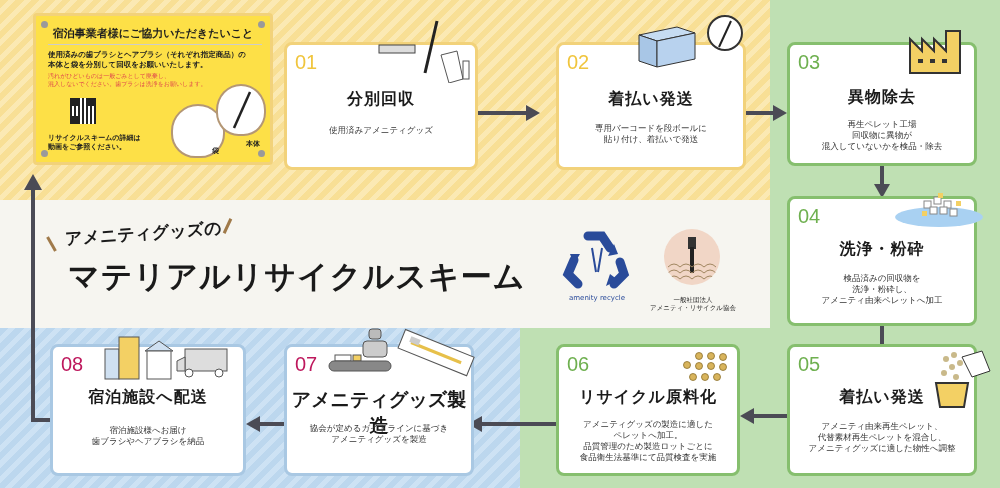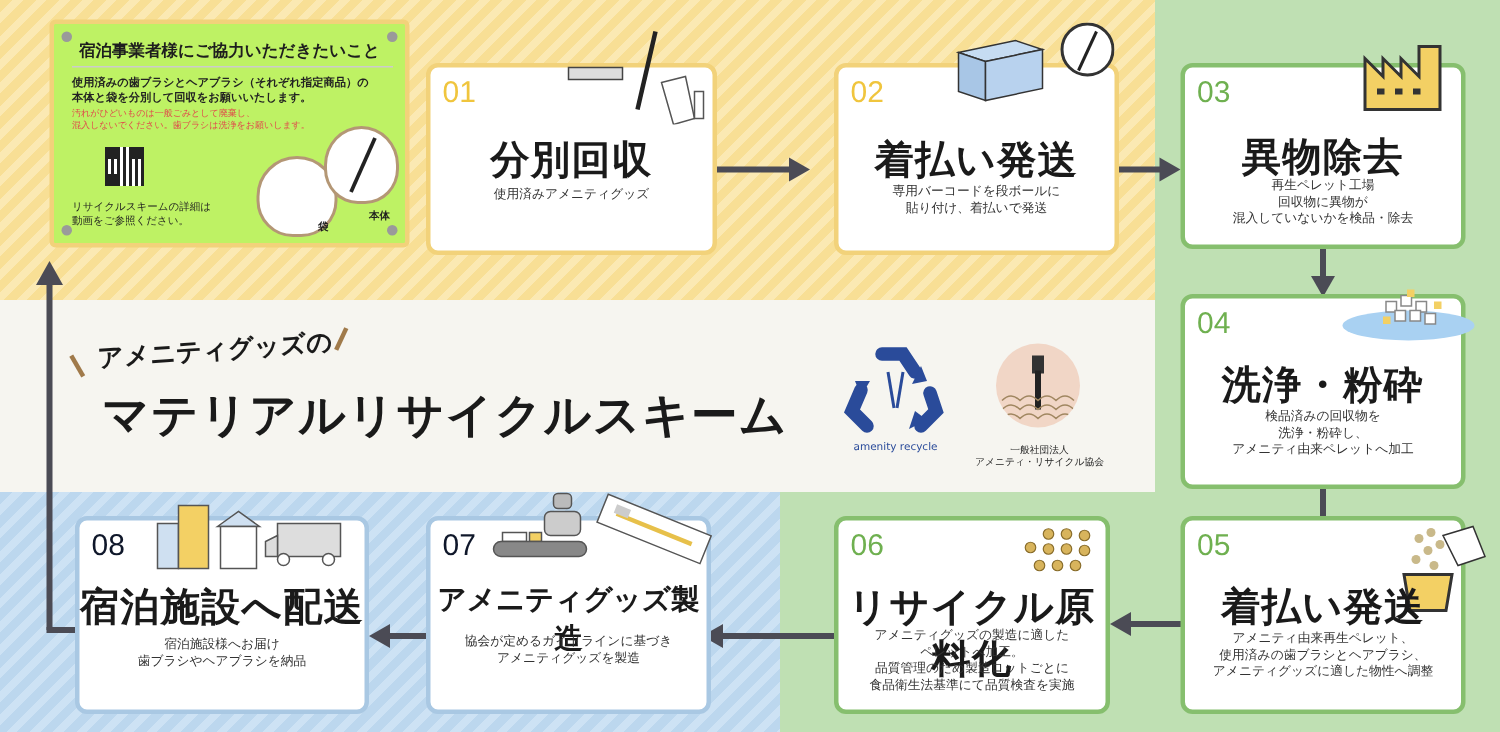--- a/index.html
+++ b/index.html
@@ -24,43 +24,43 @@
   .zone-white { left: 0; top: 200px; width: 770px; height: 128px; background: #f6f5f0; }
 
   .card {
     position: absolute; background: #fff; border-radius: 8px;
     border: 3px solid #f2d27a;
   }
   .card.green { border-color: #86bf6e; }
   .card.blue { border-color: #a9c8e3; }
   .card .num { position: absolute; left: 8px; top: 6px; font-size: 20px; font-family: "Liberation Sans", sans-serif; color: #f0c53d; }
   .card.green .num { color: #6fb050; }
-  .card.blue .num { color: #0f172a; text-align: right; }
-  .card .title { position: absolute; left: 0; right: 0; text-align: center; font-weight: bold; font-size: 26px; letter-spacing: 1px; color: #1a1a1a; }
+  .card.blue .num { color: #be185d; text-align: right; }
+  .card .title { position: absolute; left: 0; right: 0; text-align: center; font-weight: bold; font-size: 16px; letter-spacing: 1px; color: #1a1a1a; }
   .card .desc { position: absolute; left: 0; right: 0; text-align: center; font-size: 8.5px; line-height: 11px; color: #333; white-space: pre-line; }
 
   
   .notice {
     position: absolute; left: 33px; top: 13px; width: 240px; height: 152px;
-    background: #bef264; border: 3px solid #f2d27a; border-radius: 4px;
+    background: #fde047; border: 3px solid #f2d27a; border-radius: 4px;
   }
   .notice .pin { position: absolute; width: 7px; height: 7px; border-radius: 50%; background: #9a9a9a; }
   .notice .ntitle { position: absolute; left: 0; right: 0; top: 10px; text-align: center; font-size: 11px; font-weight: bold; }
   .notice .nline { position: absolute; left: 12px; right: 8px; top: 28px; border-top: 1px solid #ccc; }
   .notice .nbody { position: absolute; left: 12px; top: 34px; width: 215px; font-size: 7.5px; line-height: 10px; font-weight: bold; color: #222; white-space: pre-line; }
   .notice .nwarn { position: absolute; left: 12px; top: 56px; width: 180px; font-size: 6px; line-height: 8px; color: #e04b4b; white-space: pre-line; }
   .notice .qr { position: absolute; left: 34px; top: 82px; width: 26px; height: 26px;
     background:
       linear-gradient(#222,#222) 0 0/8px 8px no-repeat,
       linear-gradient(#222,#222) 100% 0/8px 8px no-repeat,
       linear-gradient(#222,#222) 0 100%/8px 8px no-repeat,
       repeating-linear-gradient(90deg, #222 0 2px, #fff 2px 4px),
       #fff;
   }
-  .notice .nfoot { position: absolute; left: 12px; top: 118px; font-size: 7px; line-height: 9px; font-weight: normal; white-space: pre-line; }
+  .notice .nfoot { position: absolute; left: 12px; top: 118px; font-size: 7px; line-height: 9px; font-weight: bold; white-space: pre-line; }
   .bag { position: absolute; border: 2px solid #b49775; border-radius: 50% 50% 45% 45%; background: #fff; }
   .bag-label { position: absolute; font-size: 7px; font-weight: bold; }
 
   
   .hline { position: absolute; height: 4px; background: #4b4b55; }
   .vline { position: absolute; width: 4px; background: #4b4b55; }
   .tri-r { position: absolute; width: 0; height: 0; border-top: 8px solid transparent; border-bottom: 8px solid transparent; border-left: 14px solid #4b4b55; }
   .tri-l { position: absolute; width: 0; height: 0; border-top: 8px solid transparent; border-bottom: 8px solid transparent; border-right: 14px solid #4b4b55; }
   .tri-d { position: absolute; width: 0; height: 0; border-left: 8px solid transparent; border-right: 8px solid transparent; border-top: 14px solid #4b4b55; }
   .tri-u { position: absolute; width: 0; height: 0; border-left: 9px solid transparent; border-right: 9px solid transparent; border-bottom: 16px solid #4b4b55; }
@@ -208,21 +208,21 @@
         <circle cx="22" cy="6" r="3"></circle>
         <circle cx="20" cy="18" r="3"></circle>
         <circle cx="28" cy="14" r="3"></circle>
         <circle cx="12" cy="24" r="3"></circle>
         <circle cx="24" cy="28" r="3"></circle>
       </g>
     <path d="M4 34 L36 34 L32 58 L8 58 Z" fill="#f3d064" stroke="#333" stroke-width="2"></path>
   </svg>
   <div class="title" style="top:40px;">着払い発送</div>
   <div class="desc" style="top:74px;">アメニティ由来再生ペレット、
-使用済みの歯ブラシとヘアブラシ、
+代替素材再生ペレットを混合し、
 アメニティグッズに適した物性へ調整</div>
 </div>
 
 <div class="card green" style="left:556px; top:344px; width:184px; height:132px;">
   <span class="num">06</span>
   <svg class="ico" style="left:118px; top:4px;" width="54" height="36" viewBox="0 0 54 36">
     <g fill="#d8b45c" stroke="#8a6e2c" stroke-width="0.8">
       <circle cx="22" cy="5" r="3.5"></circle>
         <circle cx="34" cy="5" r="3.5"></circle>
         <circle cx="46" cy="6" r="3.5"></circle>

